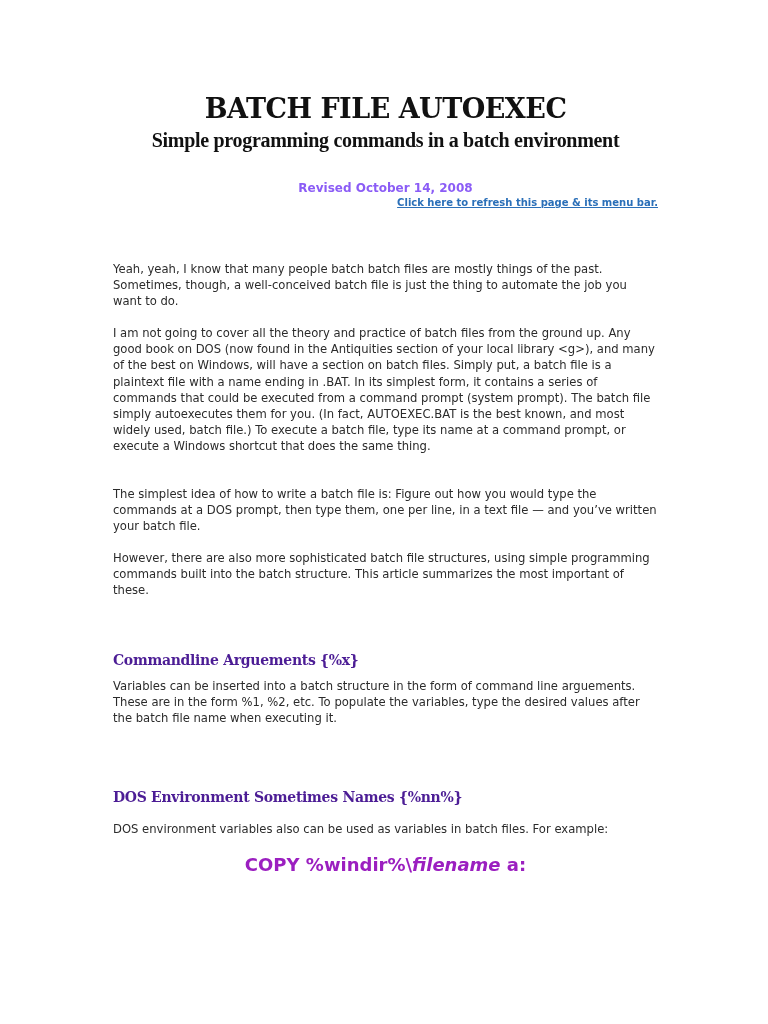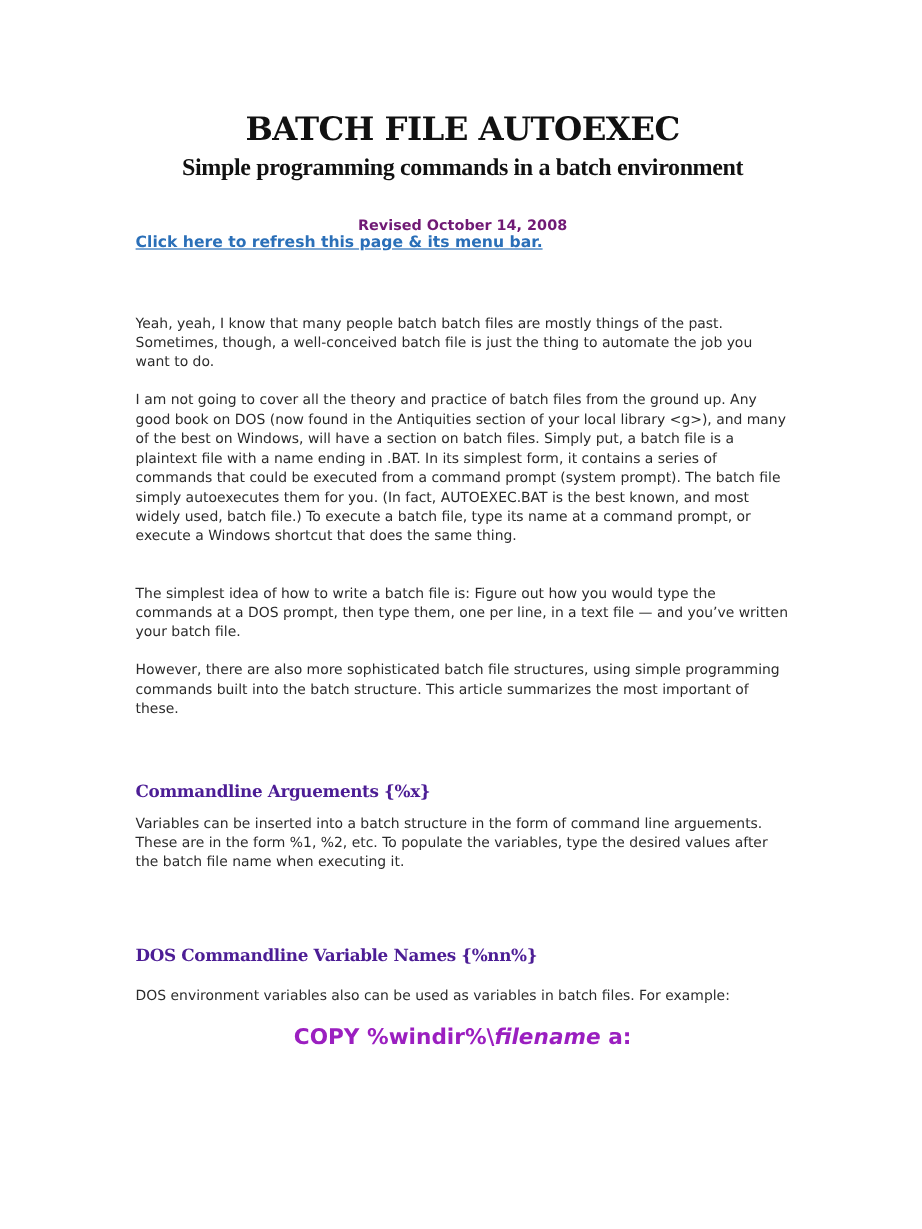--- a/index.html
+++ b/index.html
@@ -51,31 +51,31 @@
     .revised {
       position: absolute;
       top: 180px;
       left: 0;
       width: 545px;
       text-align: center;
       font-family: "DejaVu Sans", "Liberation Sans", sans-serif;
       font-weight: bold;
       font-size: 12px;
       line-height: 16px;
-      color: #701a75;
+      color: #8b5cf6;
     }
     .refresh-link {
       position: absolute;
       top: 196px;
       left: 0;
       width: 545px;
-      text-align: left;
+      text-align: right;
       font-family: "DejaVu Sans", "Liberation Sans", sans-serif;
       font-weight: bold;
-      font-size: 13px;
+      font-size: 10px;
       line-height: 13px;
     }
     .refresh-link a {
       color: #2a6fb8;
       text-decoration: underline;
       cursor: pointer;
     }
     .para {
       position: absolute;
       left: 0;
@@ -134,17 +134,17 @@
   </div>
 
   <p class="para p1">Yeah, yeah, I know that many people batch batch files are mostly things of the past. Sometimes, though, a well-conceived batch file is just the thing to automate the job you want to do.</p>
   <p class="para p2">I am not going to cover all the theory and practice of batch files from the ground up. Any good book on DOS (now found in the Antiquities section of your local library &lt;g&gt;), and many of the best on Windows, will have a section on batch files. Simply put, a batch file is a plaintext file with a name ending in .BAT. In its simplest form, it contains a series of commands that could be executed from a command prompt (system prompt). The batch file simply autoexecutes them for you. (In fact, AUTOEXEC.BAT is the best known, and most widely used, batch file.) To execute a batch file, type its name at a command prompt, or execute a Windows shortcut that does the same thing.</p>
   <p class="para p3">The simplest idea of how to write a batch file is: Figure out how you would type the commands at a DOS prompt, then type them, one per line, in a text file — and you’ve written your batch file.</p>
   <p class="para p4">However, there are also more sophisticated batch file structures, using simple programming commands built into the batch structure. This article summarizes the most important of these.</p>
 
   <h3 class="heading h1">Commandline Arguements {%x}</h3>
   <p class="para p5">Variables can be inserted into a batch structure in the form of command line arguements. These are in the form %1, %2, etc. To populate the variables, type the desired values after the batch file name when executing it.</p>
 
-  <h3 class="heading h2">DOS Commandline Variable Names {%nn%}</h3>
+  <h3 class="heading h2">DOS Environment Sometimes Names {%nn%}</h3>
   <p class="para p6">DOS environment variables also can be used as variables in batch files. For example:</p>
 
   <div class="code"><span>COPY %windir%\</span><span class="ital">filename</span><span> a:</span></div>
 </div>
 
 </body></html>

